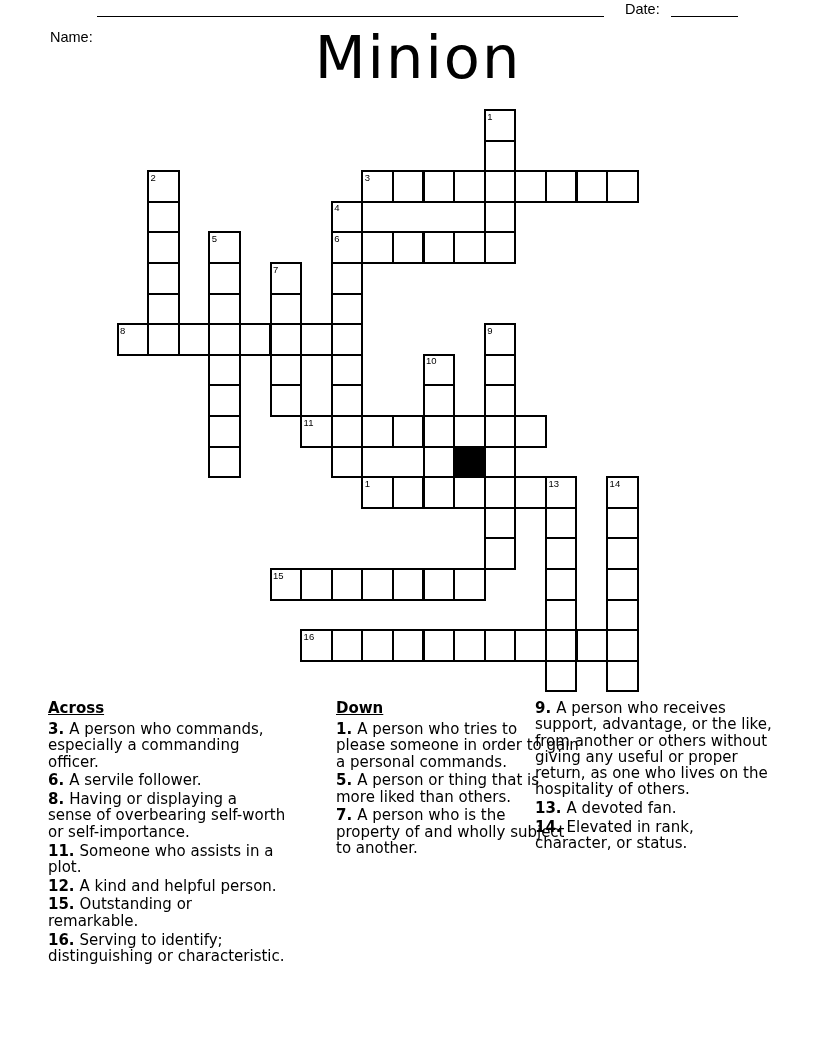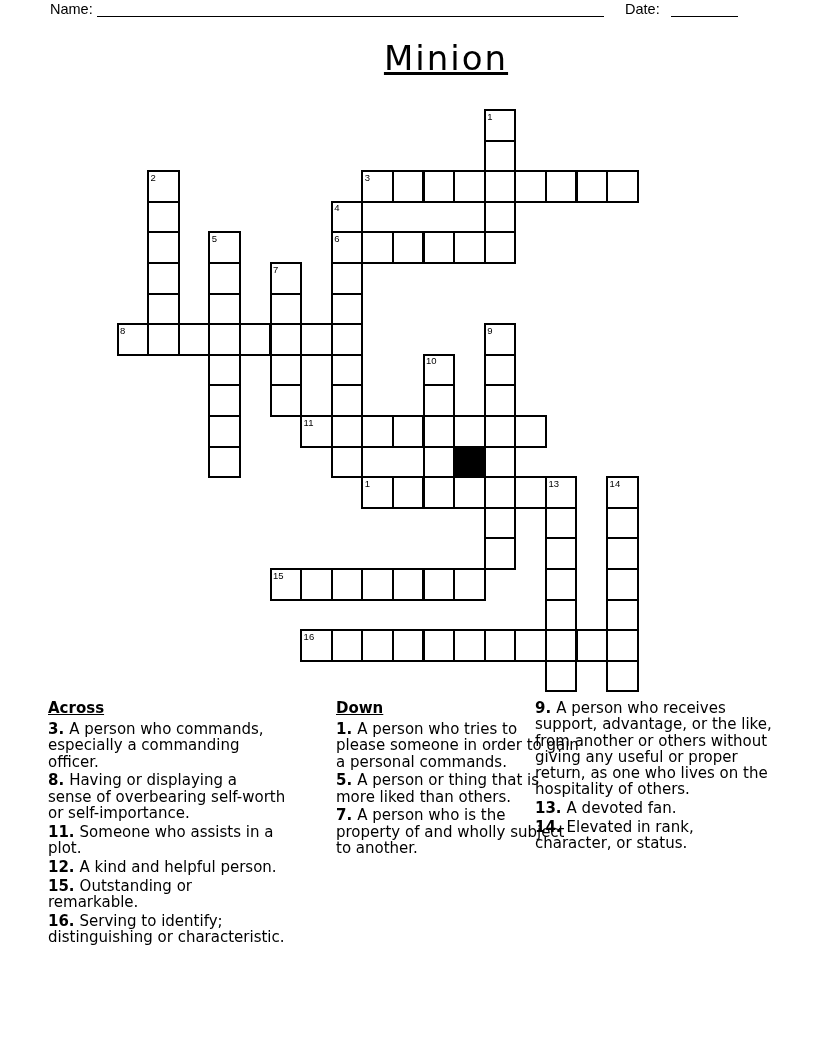--- a/index.html
+++ b/index.html
@@ -5,30 +5,30 @@
   html,body { margin:0; padding:0; background:#fff; }
   .page {
     position:relative; width:816px; height:1056px; background:#ffffff;
     font-family:"DejaVu Sans", sans-serif; color:#000; overflow:hidden;
   }
   
   .hlabel {
     position:absolute; top:1px; font-family:"Liberation Sans", sans-serif;
     font-size:14.5px; line-height:16px; color:#000;
   }
-  #name-label { left:50px; }
+  #name-label { left:50px;margin-top:28px; }
   #date-label { left:625px; }
   .hline { position:absolute; top:16px; border-bottom:1.6px solid #000; height:0; }
   #name-line { left:97px; width:507px; }
   #date-line { left:671px; width:67px; }
   
   .title {
-    position:absolute; left:446px; top:34px; transform:translateX(-50%);
+    position:absolute; left:418px; top:34px; transform:translateX(-50%);
     font-family:"DejaVu Sans", sans-serif; font-weight:400;
-    font-size:34px; line-height:48px; letter-spacing:2px; white-space:nowrap;text-decoration:underline;
+    font-size:59px; line-height:48px; letter-spacing:2px; white-space:nowrap;
   }
   
   #grid { position:absolute; left:117.5px; top:110px; }
   .cell {
     position:absolute; box-sizing:border-box;
     width:32.6px; height:32.6px;
     border:2px solid #000; background:#fff;
   }
   .cell.black { background:#000; }
   .cell .num {
@@ -197,20 +197,21 @@
       <div class="cell" style="left: 427.4px; top: 549.8px;"></div>
       <div class="cell" style="left: 488.6px; top: 549.8px;"></div>
     </div>
 
   <div class="clue-col" id="across-col">
     <div class="clue-head">Across</div>
     <div>
         <div class="clue"><b>3.</b><span class="ctext">A person who commands,
 especially a commanding
 officer.</span></div>
+        <div class="clue"><b>6.</b><span class="ctext">A servile follower.</span></div>
         <div class="clue"><b>8.</b><span class="ctext">Having or displaying a
 sense of overbearing self-worth
 or self-importance.</span></div>
         <div class="clue"><b>11.</b><span class="ctext">Someone who assists in a
 plot.</span></div>
         <div class="clue"><b>12.</b><span class="ctext">A kind and helpful person.</span></div>
         <div class="clue"><b>15.</b><span class="ctext">Outstanding or
 remarkable.</span></div>
         <div class="clue"><b>16.</b><span class="ctext">Serving to identify;
 distinguishing or characteristic.</span></div>

